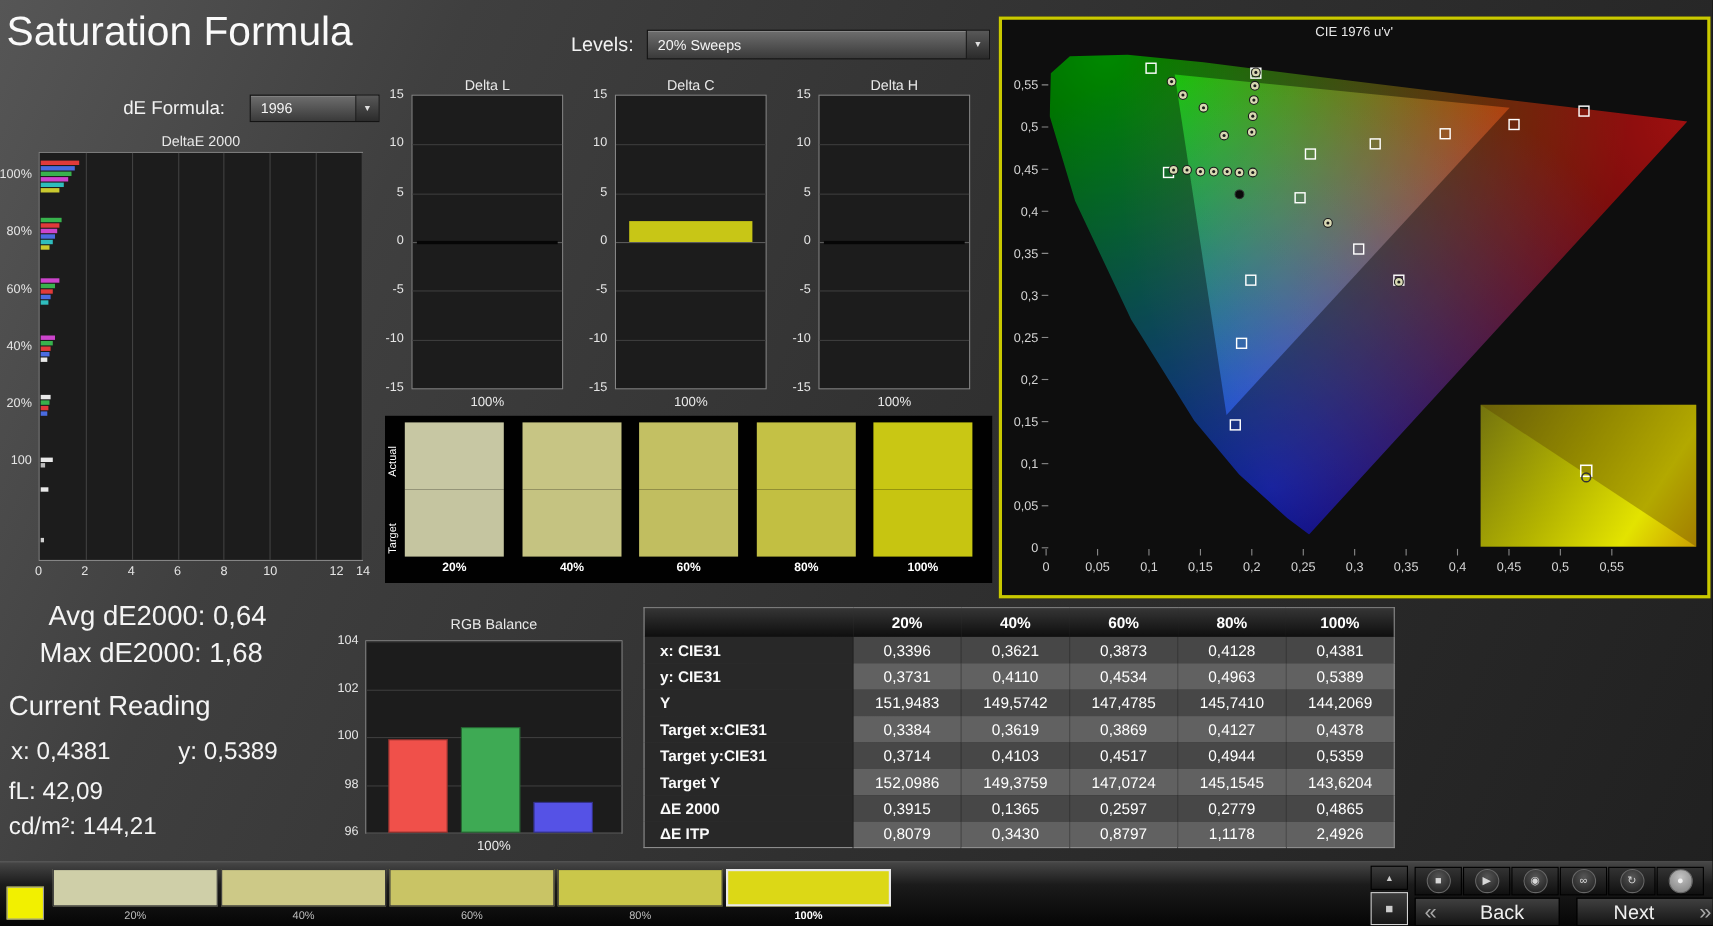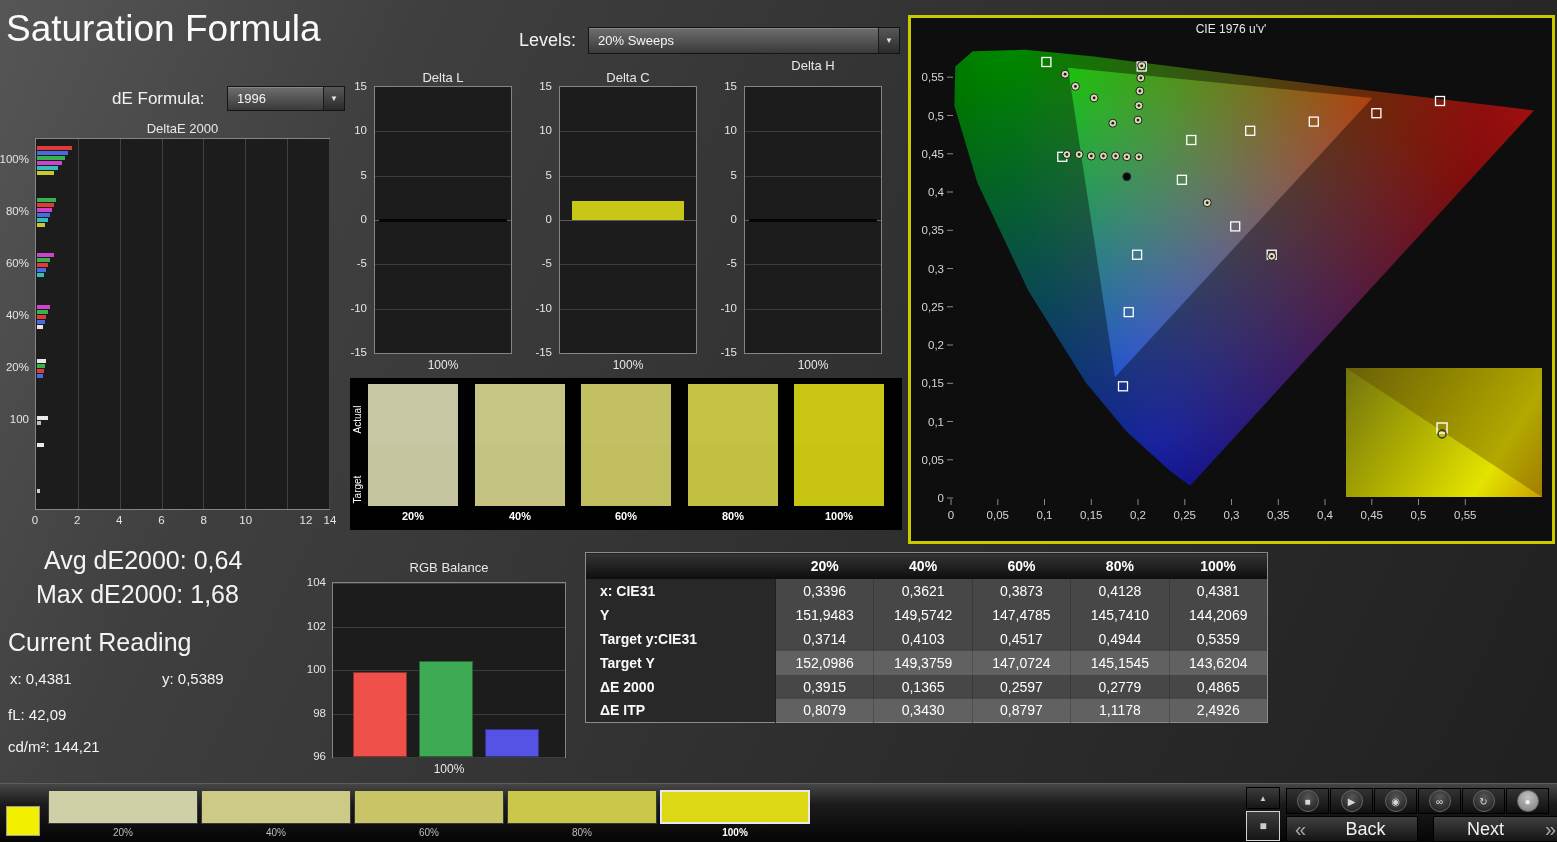--- a/index.html
+++ b/index.html
@@ -33,21 +33,21 @@
   .dpanel-title{position:absolute;font-size:13px;color:#e8e8e8;text-align:center;}
   .dpanel-xlab{position:absolute;font-size:12px;color:#e8e8e8;text-align:center;}
   #swatch-strip{left:350px;top:378px;width:552px;height:152px;background:#010101;}
   .vlab{position:absolute;left:0;width:15px;display:flex;align-items:center;justify-content:center;}
   .vlab span{transform:rotate(-90deg);font-size:10px;color:#fff;white-space:nowrap;}
   .sw{position:absolute;top:6px;width:90px;height:122px;}
   .sw-half{position:absolute;left:0;width:100%;height:50%;}
   .sw-label{position:absolute;top:132px;width:90px;text-align:center;font-size:11px;font-weight:bold;color:#fff;}
   #cie-panel{left:908px;top:15px;width:647px;height:529px;border:3px solid #c9c900;background:#0e0e0e;}
   .ro25{font-size:25px;color:#f4f4f4;}
-  .ro20{font-size:15px;color:#f4f4f4;}
+  .ro20{font-size:22px;color:#f4f4f4;}
   #rgb-title{left:338px;top:560px;width:222px;}
   #rgb-ylabels{left:296px;top:582px;width:34px;height:176px;}
   #rgb-chart{left:332px;top:582px;width:234px;height:176px;}
   #rgb-xlabel{left:332px;top:762px;width:234px;text-align:center;font-size:12px;color:#e8e8e8;}
   #results-table{left:585px;top:552px;width:683px;border-collapse:collapse;table-layout:fixed;
     border:1px solid #8c8c8c;font-family:"Liberation Sans",sans-serif;}
   #results-table th,#results-table td{height:24px;padding:0;font-size:14px;}
   #results-table thead th{background:linear-gradient(#343434,#0d0d0d);color:#fff;font-weight:bold;height:26px;}
   #results-table tbody th{background:#282828;color:#fafafa;font-weight:bold;text-align:left;padding-left:14px;}
   #results-table tr.odd td{background:#474747;}
@@ -188,21 +188,21 @@
       </div>
       <div class="abs chart" style="left: 559px; top: 86px; width: 138px; height: 268px;">
         <div class="gridh" style="top: 44.3px;"></div>
         <div class="gridh" style="top: 88.7px;"></div>
         <div class="gridh" style="top: 133px; background: rgb(90, 90, 90);"></div>
         <div class="gridh" style="top: 177.3px;"></div>
         <div class="gridh" style="top: 221.7px;"></div>
         <div class="abs" style="left: 9%; width: 82%; height: 19.5px; top: 113.5px; background: rgb(200, 198, 22);"></div>
       </div>
       <div class="dpanel-xlab" style="left: 559px; top: 358px; width: 138px;">100%</div>
-      <div class="dpanel-title" style="left: 744px; top: 58px; width: 138px;">Delta H</div>
+      <div class="dpanel-title" style="left: 744px; top: 70px; width: 138px;">Delta H</div>
       <div class="abs" style="left: 714px; top: 86px; width: 27px; height: 268px;">
         <span class="ytick" style="top: -6px;">15</span>
         <span class="ytick" style="top: 38.3px;">10</span>
         <span class="ytick" style="top: 82.7px;">5</span>
         <span class="ytick" style="top: 127px;">0</span>
         <span class="ytick" style="top: 171.3px;">-5</span>
         <span class="ytick" style="top: 215.7px;">-10</span>
         <span class="ytick" style="top: 260px;">-15</span>
       </div>
       <div class="abs chart" style="left: 744px; top: 86px; width: 138px; height: 268px;">
@@ -437,28 +437,44 @@
       </thead>
       <tbody>
         <tr class="odd">
           <th>x: CIE31</th>
           <td>0,3396</td>
           <td>0,3621</td>
           <td>0,3873</td>
           <td>0,4128</td>
           <td>0,4381</td>
         </tr>
+        <tr class="even">
+          <th>y: CIE31</th>
+          <td>0,3731</td>
+          <td>0,4110</td>
+          <td>0,4534</td>
+          <td>0,4963</td>
+          <td>0,5389</td>
+        </tr>
         <tr class="odd">
           <th>Y</th>
           <td>151,9483</td>
           <td>149,5742</td>
           <td>147,4785</td>
           <td>145,7410</td>
           <td>144,2069</td>
         </tr>
+        <tr class="even">
+          <th>Target x:CIE31</th>
+          <td>0,3384</td>
+          <td>0,3619</td>
+          <td>0,3869</td>
+          <td>0,4127</td>
+          <td>0,4378</td>
+        </tr>
         <tr class="odd">
           <th>Target y:CIE31</th>
           <td>0,3714</td>
           <td>0,4103</td>
           <td>0,4517</td>
           <td>0,4944</td>
           <td>0,5359</td>
         </tr>
         <tr class="even">
           <th>Target Y</th>

